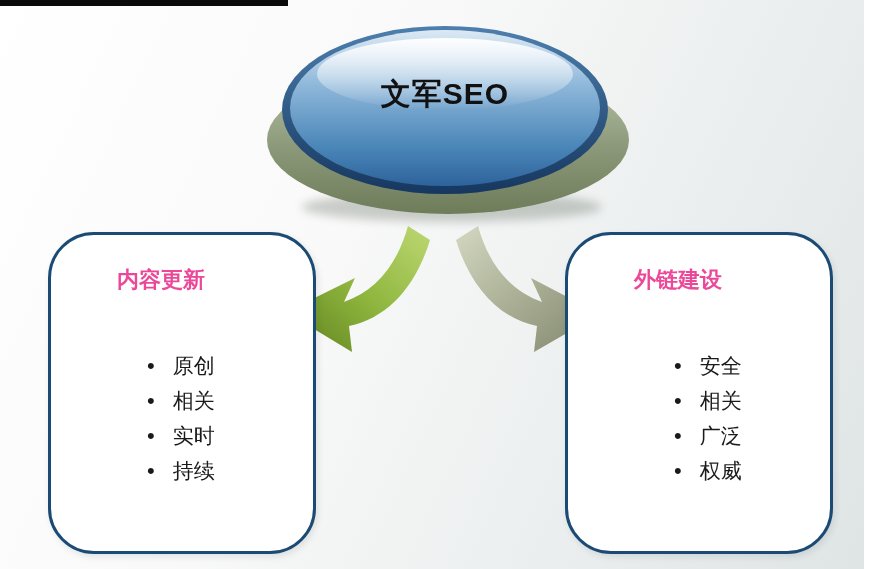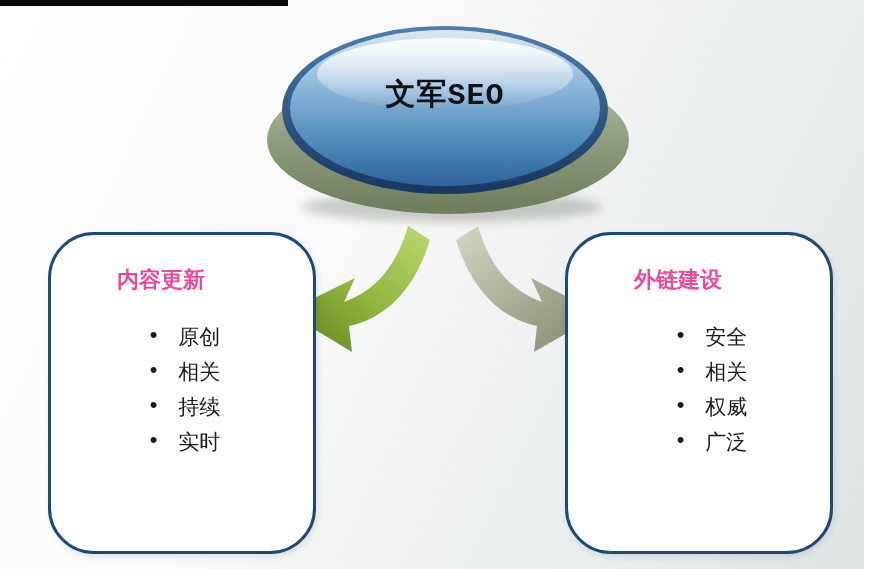--- a/index.html
+++ b/index.html
@@ -1,21 +1,21 @@
 <!DOCTYPE html>
 <html><head>
 <meta charset="utf-8">
 <style>
   html,body { margin:0; padding:0; background:#ffffff; }
   .slide {
     position:relative;
     width:864px; height:569px;
     overflow:hidden;
     background:linear-gradient(115deg,#ffffff 0%,#f8f9f8 40%,#e9eded 75%,#dfe4e5 100%);
-    font-family:Liberation Mono, monospace;
+    font-family:Liberation Sans, sans-serif;
   }
   .top-bar {
     position:absolute; left:0; top:0;
     width:288px; height:6px;
     background:#0a0a0a;
   }
   svg.scene { position:absolute; left:0; top:0; }
   .ellipse-label {
     position:absolute; left:285px; top:74px; width:320px;
     text-align:center;
@@ -33,21 +33,21 @@
   }
   .box.left  { left:48px; }
   .box.right { left:565px; }
   .box h2 {
     margin:30px 0 0 66px;
     font-size:22px; font-weight:bold; color:#ec4899;
   }
   .box.right h2 { margin-left:66px; }
   .box ul {
     list-style:none;
-    margin:31px 0 0 0;
+    margin:60px 0 0 0;
     padding:0 0 0 96px;
   }
   .box.right ul { padding-left:106px; }
   .box li {
     display:flex; align-items:center;
     font-size:21px; color:#1a1a1a;
     height:21px;
     margin-bottom:14px;
   }
   .box li::before {
@@ -128,39 +128,39 @@
   <div class="box left">
     <h2>内容更新</h2>
     <ul>
       <li>
         <span>原创</span>
         </li>
       <li>
         <span>相关</span>
         </li>
       <li>
-        <span>持续</span>
+        <span>实时</span>
         </li>
       <li>
-        <span>实时</span>
+        <span>持续</span>
         </li>
     </ul>
   </div>
 
   <div class="box right">
     <h2>外链建设</h2>
     <ul>
       <li>
         <span>安全</span>
         </li>
       <li>
         <span>相关</span>
         </li>
       <li>
-        <span>权威</span>
+        <span>广泛</span>
         </li>
       <li>
-        <span>广泛</span>
+        <span>权威</span>
         </li>
     </ul>
   </div>
 
 </div>
 
 </body></html>

